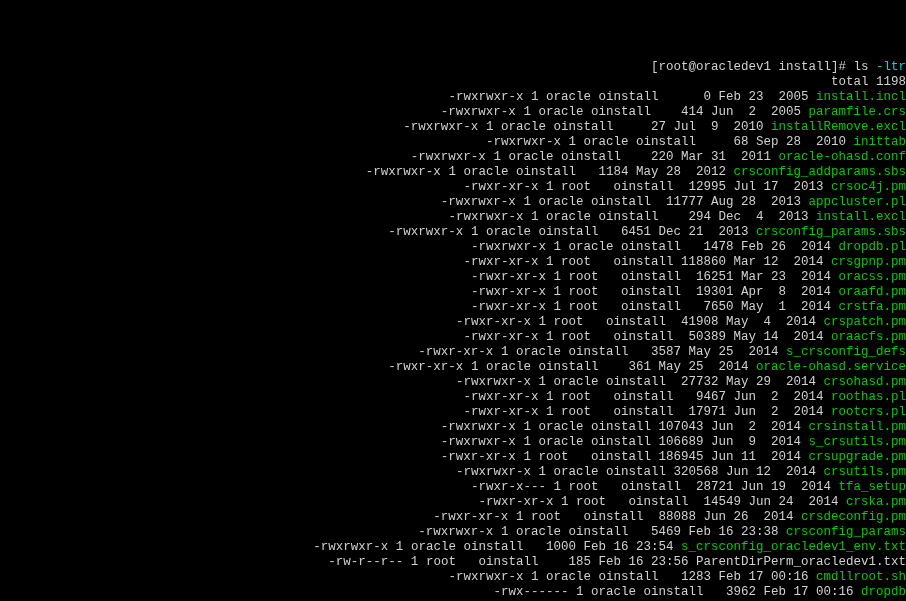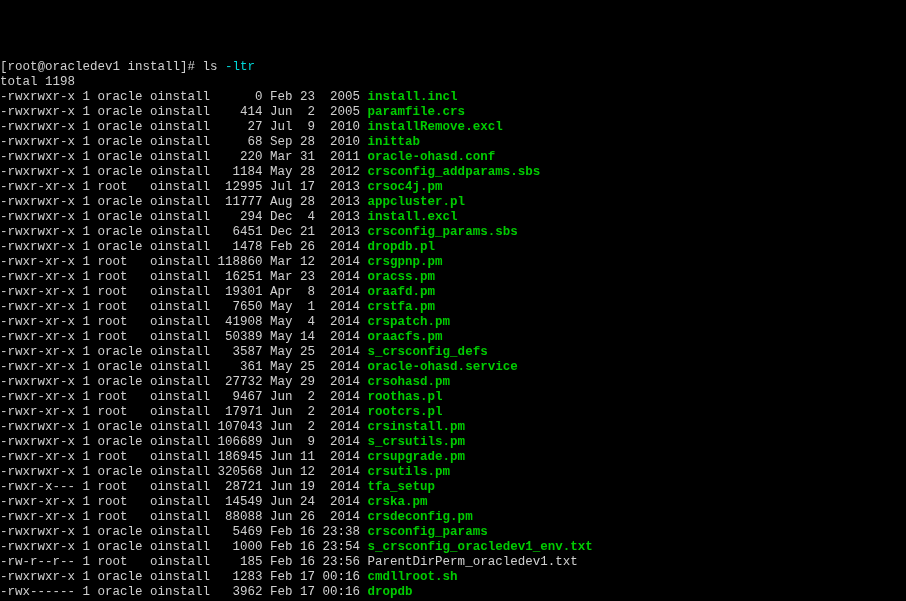--- a/index.html
+++ b/index.html
@@ -10,22 +10,22 @@
       font-size: 12.5px;
       line-height: 15px;
       color: #ccc;
       white-space: pre;
       width: 906px;
       height: 601px;
       overflow: hidden;
     }
     .white { color: #d0d0d0; }
     .cyan { color: #00d7d7; }
-    .green { color: #00cc00; font-weight: bold; }
-    .line { display: block; }
+    .green { color: #00cc00; }
+    .line { display: block; text-align: right; }
   </style>
 </head>
 <body>
 
 
 
 <div id="terminal"><span class="line"><span class="white">[root@oracledev1 install]# </span><span class="white">ls </span><span class="cyan">-ltr</span></span><span class="line white">total 1198</span><span class="line"><span class="white">-rwxrwxr-x</span><span class="white"> 1</span><span class="white"> oracle</span><span class="white"> oinstall</span><span class="white">      0</span><span class="white"> Feb 23  2005 </span><span class="green">install.incl</span></span><span class="line"><span class="white">-rwxrwxr-x</span><span class="white"> 1</span><span class="white"> oracle</span><span class="white"> oinstall</span><span class="white">    414</span><span class="white"> Jun  2  2005 </span><span class="green">paramfile.crs</span></span><span class="line"><span class="white">-rwxrwxr-x</span><span class="white"> 1</span><span class="white"> oracle</span><span class="white"> oinstall</span><span class="white">     27</span><span class="white"> Jul  9  2010 </span><span class="green">installRemove.excl</span></span><span class="line"><span class="white">-rwxrwxr-x</span><span class="white"> 1</span><span class="white"> oracle</span><span class="white"> oinstall</span><span class="white">     68</span><span class="white"> Sep 28  2010 </span><span class="green">inittab</span></span><span class="line"><span class="white">-rwxrwxr-x</span><span class="white"> 1</span><span class="white"> oracle</span><span class="white"> oinstall</span><span class="white">    220</span><span class="white"> Mar 31  2011 </span><span class="green">oracle-ohasd.conf</span></span><span class="line"><span class="white">-rwxrwxr-x</span><span class="white"> 1</span><span class="white"> oracle</span><span class="white"> oinstall</span><span class="white">   1184</span><span class="white"> May 28  2012 </span><span class="green">crsconfig_addparams.sbs</span></span><span class="line"><span class="white">-rwxr-xr-x</span><span class="white"> 1</span><span class="white"> root  </span><span class="white"> oinstall</span><span class="white">  12995</span><span class="white"> Jul 17  2013 </span><span class="green">crsoc4j.pm</span></span><span class="line"><span class="white">-rwxrwxr-x</span><span class="white"> 1</span><span class="white"> oracle</span><span class="white"> oinstall</span><span class="white">  11777</span><span class="white"> Aug 28  2013 </span><span class="green">appcluster.pl</span></span><span class="line"><span class="white">-rwxrwxr-x</span><span class="white"> 1</span><span class="white"> oracle</span><span class="white"> oinstall</span><span class="white">    294</span><span class="white"> Dec  4  2013 </span><span class="green">install.excl</span></span><span class="line"><span class="white">-rwxrwxr-x</span><span class="white"> 1</span><span class="white"> oracle</span><span class="white"> oinstall</span><span class="white">   6451</span><span class="white"> Dec 21  2013 </span><span class="green">crsconfig_params.sbs</span></span><span class="line"><span class="white">-rwxrwxr-x</span><span class="white"> 1</span><span class="white"> oracle</span><span class="white"> oinstall</span><span class="white">   1478</span><span class="white"> Feb 26  2014 </span><span class="green">dropdb.pl</span></span><span class="line"><span class="white">-rwxr-xr-x</span><span class="white"> 1</span><span class="white"> root  </span><span class="white"> oinstall</span><span class="white"> 118860</span><span class="white"> Mar 12  2014 </span><span class="green">crsgpnp.pm</span></span><span class="line"><span class="white">-rwxr-xr-x</span><span class="white"> 1</span><span class="white"> root  </span><span class="white"> oinstall</span><span class="white">  16251</span><span class="white"> Mar 23  2014 </span><span class="green">oracss.pm</span></span><span class="line"><span class="white">-rwxr-xr-x</span><span class="white"> 1</span><span class="white"> root  </span><span class="white"> oinstall</span><span class="white">  19301</span><span class="white"> Apr  8  2014 </span><span class="green">oraafd.pm</span></span><span class="line"><span class="white">-rwxr-xr-x</span><span class="white"> 1</span><span class="white"> root  </span><span class="white"> oinstall</span><span class="white">   7650</span><span class="white"> May  1  2014 </span><span class="green">crstfa.pm</span></span><span class="line"><span class="white">-rwxr-xr-x</span><span class="white"> 1</span><span class="white"> root  </span><span class="white"> oinstall</span><span class="white">  41908</span><span class="white"> May  4  2014 </span><span class="green">crspatch.pm</span></span><span class="line"><span class="white">-rwxr-xr-x</span><span class="white"> 1</span><span class="white"> root  </span><span class="white"> oinstall</span><span class="white">  50389</span><span class="white"> May 14  2014 </span><span class="green">oraacfs.pm</span></span><span class="line"><span class="white">-rwxr-xr-x</span><span class="white"> 1</span><span class="white"> oracle</span><span class="white"> oinstall</span><span class="white">   3587</span><span class="white"> May 25  2014 </span><span class="green">s_crsconfig_defs</span></span><span class="line"><span class="white">-rwxr-xr-x</span><span class="white"> 1</span><span class="white"> oracle</span><span class="white"> oinstall</span><span class="white">    361</span><span class="white"> May 25  2014 </span><span class="green">oracle-ohasd.service</span></span><span class="line"><span class="white">-rwxrwxr-x</span><span class="white"> 1</span><span class="white"> oracle</span><span class="white"> oinstall</span><span class="white">  27732</span><span class="white"> May 29  2014 </span><span class="green">crsohasd.pm</span></span><span class="line"><span class="white">-rwxr-xr-x</span><span class="white"> 1</span><span class="white"> root  </span><span class="white"> oinstall</span><span class="white">   9467</span><span class="white"> Jun  2  2014 </span><span class="green">roothas.pl</span></span><span class="line"><span class="white">-rwxr-xr-x</span><span class="white"> 1</span><span class="white"> root  </span><span class="white"> oinstall</span><span class="white">  17971</span><span class="white"> Jun  2  2014 </span><span class="green">rootcrs.pl</span></span><span class="line"><span class="white">-rwxrwxr-x</span><span class="white"> 1</span><span class="white"> oracle</span><span class="white"> oinstall</span><span class="white"> 107043</span><span class="white"> Jun  2  2014 </span><span class="green">crsinstall.pm</span></span><span class="line"><span class="white">-rwxrwxr-x</span><span class="white"> 1</span><span class="white"> oracle</span><span class="white"> oinstall</span><span class="white"> 106689</span><span class="white"> Jun  9  2014 </span><span class="green">s_crsutils.pm</span></span><span class="line"><span class="white">-rwxr-xr-x</span><span class="white"> 1</span><span class="white"> root  </span><span class="white"> oinstall</span><span class="white"> 186945</span><span class="white"> Jun 11  2014 </span><span class="green">crsupgrade.pm</span></span><span class="line"><span class="white">-rwxrwxr-x</span><span class="white"> 1</span><span class="white"> oracle</span><span class="white"> oinstall</span><span class="white"> 320568</span><span class="white"> Jun 12  2014 </span><span class="green">crsutils.pm</span></span><span class="line"><span class="white">-rwxr-x---</span><span class="white"> 1</span><span class="white"> root  </span><span class="white"> oinstall</span><span class="white">  28721</span><span class="white"> Jun 19  2014 </span><span class="green">tfa_setup</span></span><span class="line"><span class="white">-rwxr-xr-x</span><span class="white"> 1</span><span class="white"> root  </span><span class="white"> oinstall</span><span class="white">  14549</span><span class="white"> Jun 24  2014 </span><span class="green">crska.pm</span></span><span class="line"><span class="white">-rwxr-xr-x</span><span class="white"> 1</span><span class="white"> root  </span><span class="white"> oinstall</span><span class="white">  88088</span><span class="white"> Jun 26  2014 </span><span class="green">crsdeconfig.pm</span></span><span class="line"><span class="white">-rwxrwxr-x</span><span class="white"> 1</span><span class="white"> oracle</span><span class="white"> oinstall</span><span class="white">   5469</span><span class="white"> Feb 16 23:38 </span><span class="green">crsconfig_params</span></span><span class="line"><span class="white">-rwxrwxr-x</span><span class="white"> 1</span><span class="white"> oracle</span><span class="white"> oinstall</span><span class="white">   1000</span><span class="white"> Feb 16 23:54 </span><span class="green">s_crsconfig_oracledev1_env.txt</span></span><span class="line"><span class="white">-rw-r--r--</span><span class="white"> 1</span><span class="white"> root  </span><span class="white"> oinstall</span><span class="white">    185</span><span class="white"> Feb 16 23:56 </span><span class="white">ParentDirPerm_oracledev1.txt</span></span><span class="line"><span class="white">-rwxrwxr-x</span><span class="white"> 1</span><span class="white"> oracle</span><span class="white"> oinstall</span><span class="white">   1283</span><span class="white"> Feb 17 00:16 </span><span class="green">cmdllroot.sh</span></span><span class="line"><span class="white">-rwx------</span><span class="white"> 1</span><span class="white"> oracle</span><span class="white"> oinstall</span><span class="white">   3962</span><span class="white"> Feb 17 00:16 </span><span class="green">dropdb</span></span><span class="line"><span class="white">-rwxr-x---</span><span class="white"> 1</span><span class="white"> root  </span><span class="white"> oinstall</span><span class="white">    825</span><span class="white"> Feb 17 00:16 </span><span class="green">rootcrs.sh</span></span></div>
 
 
 

